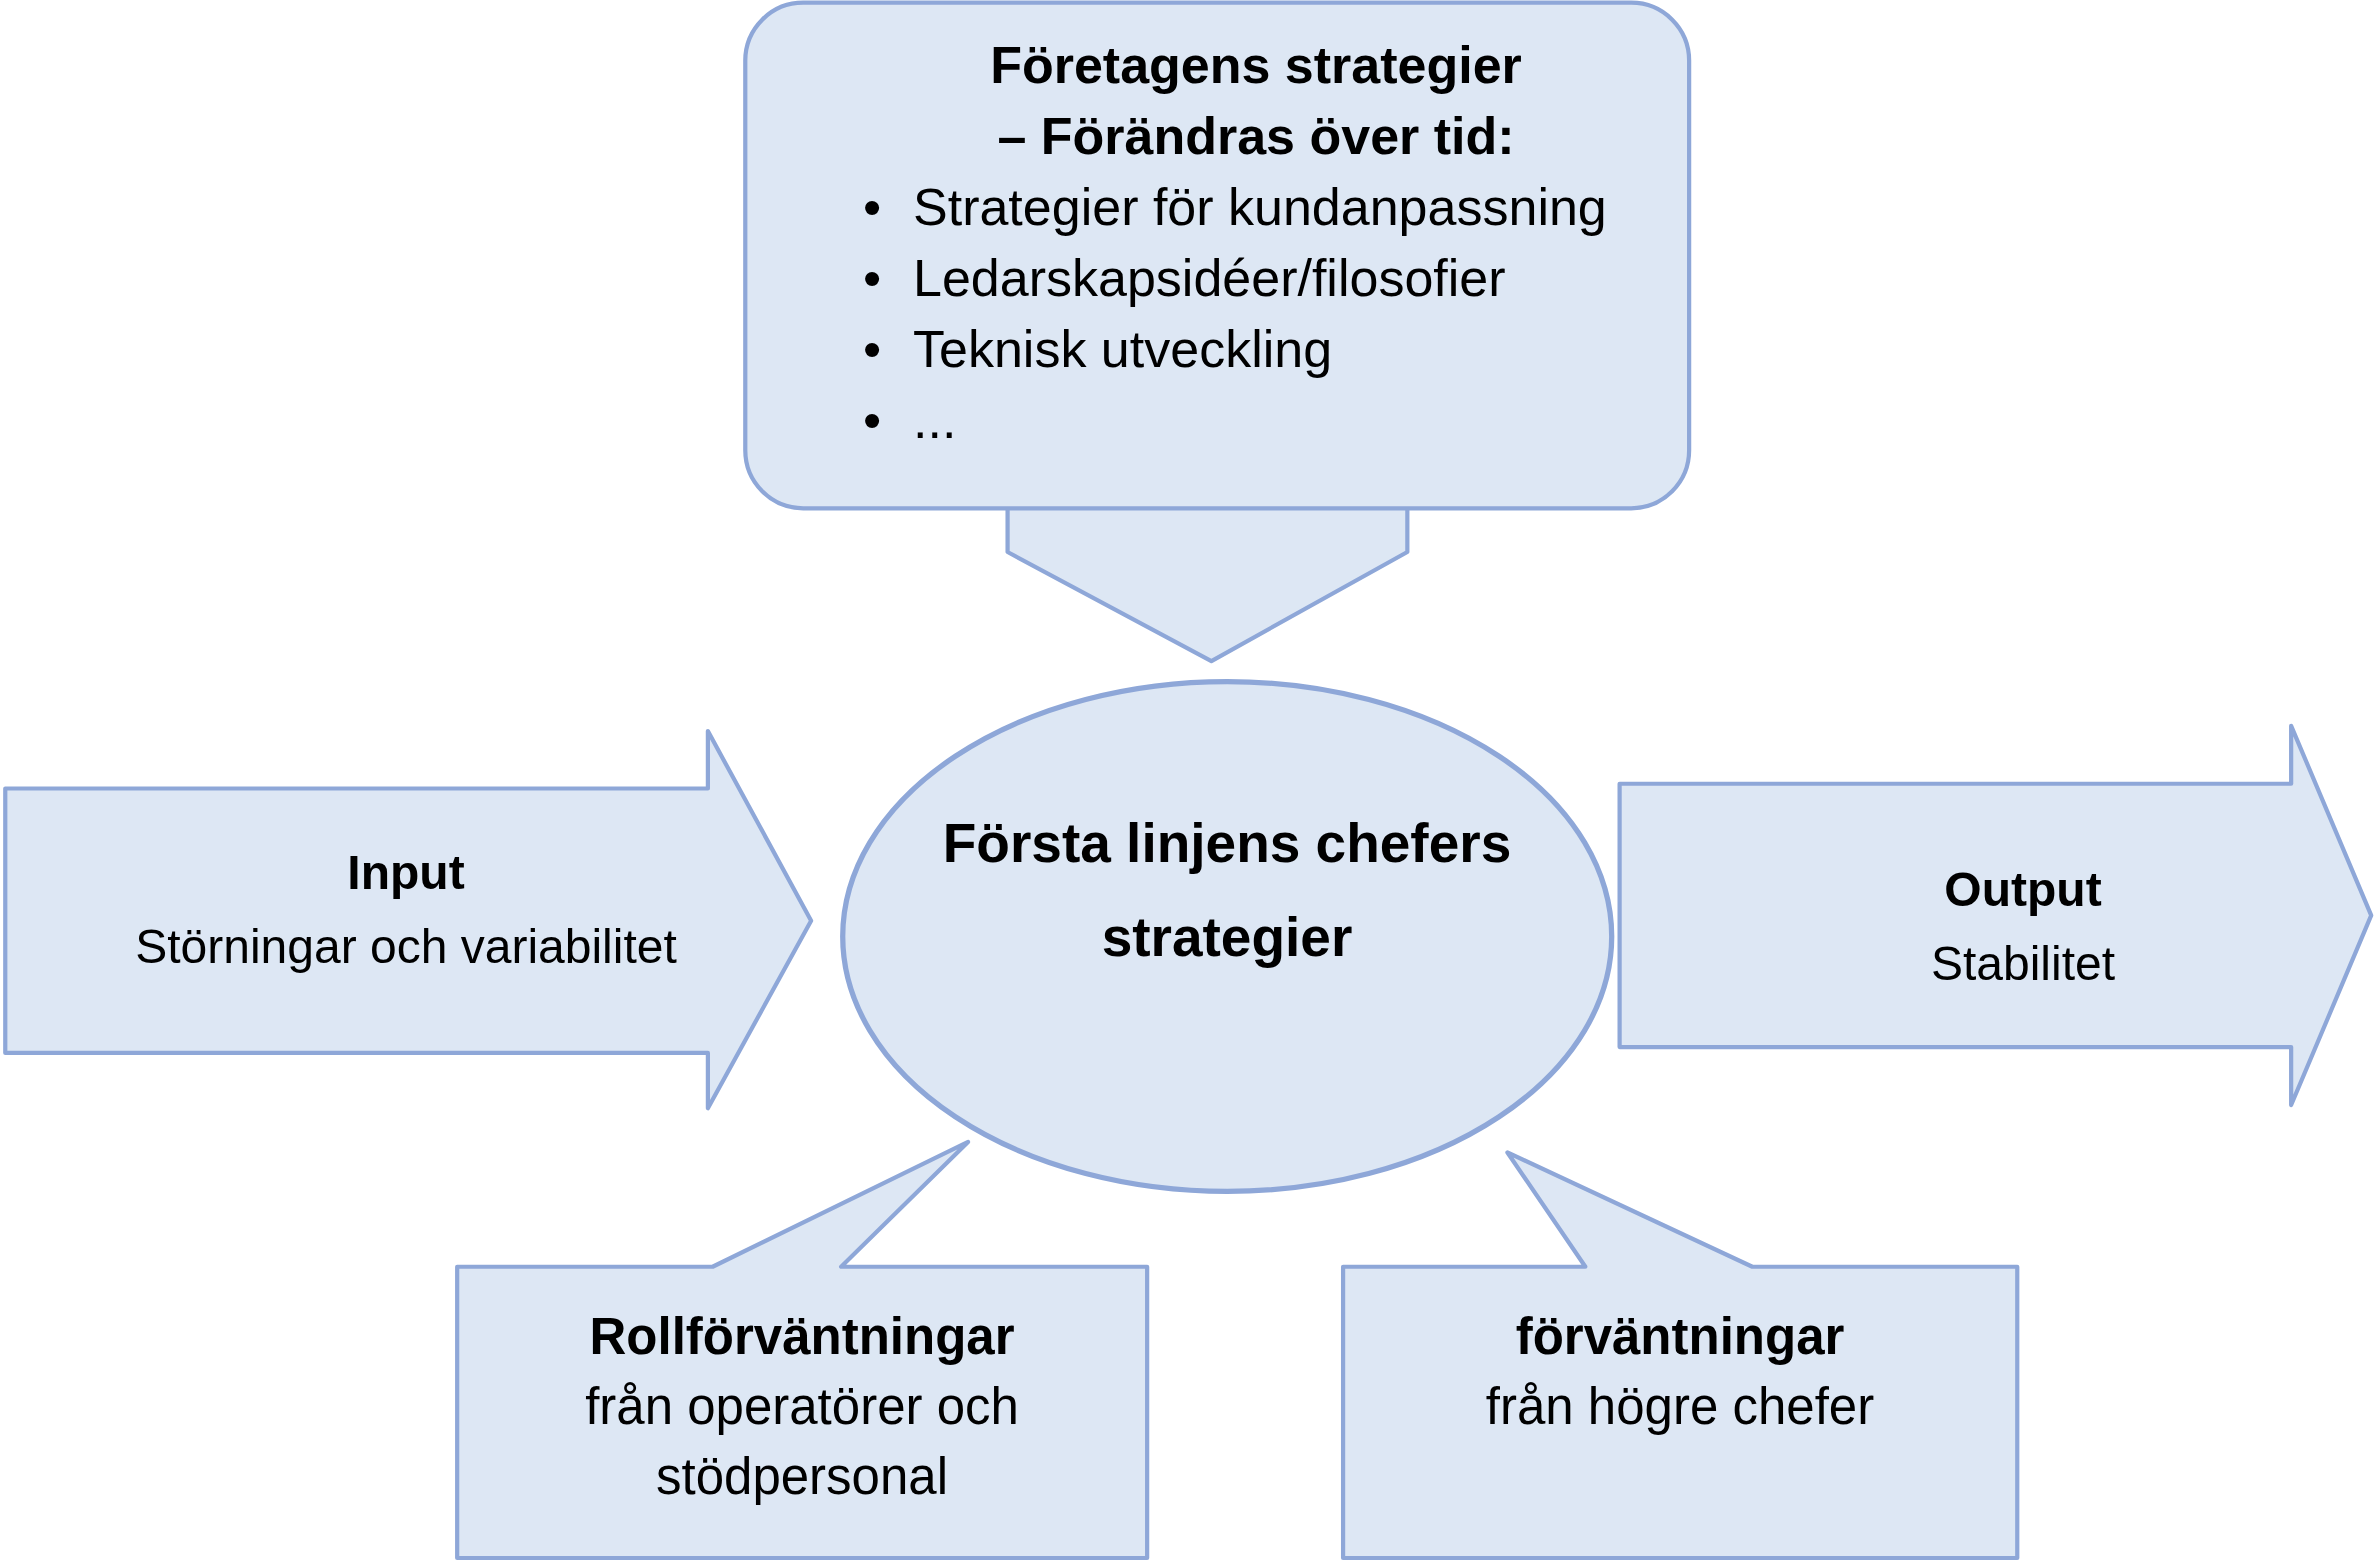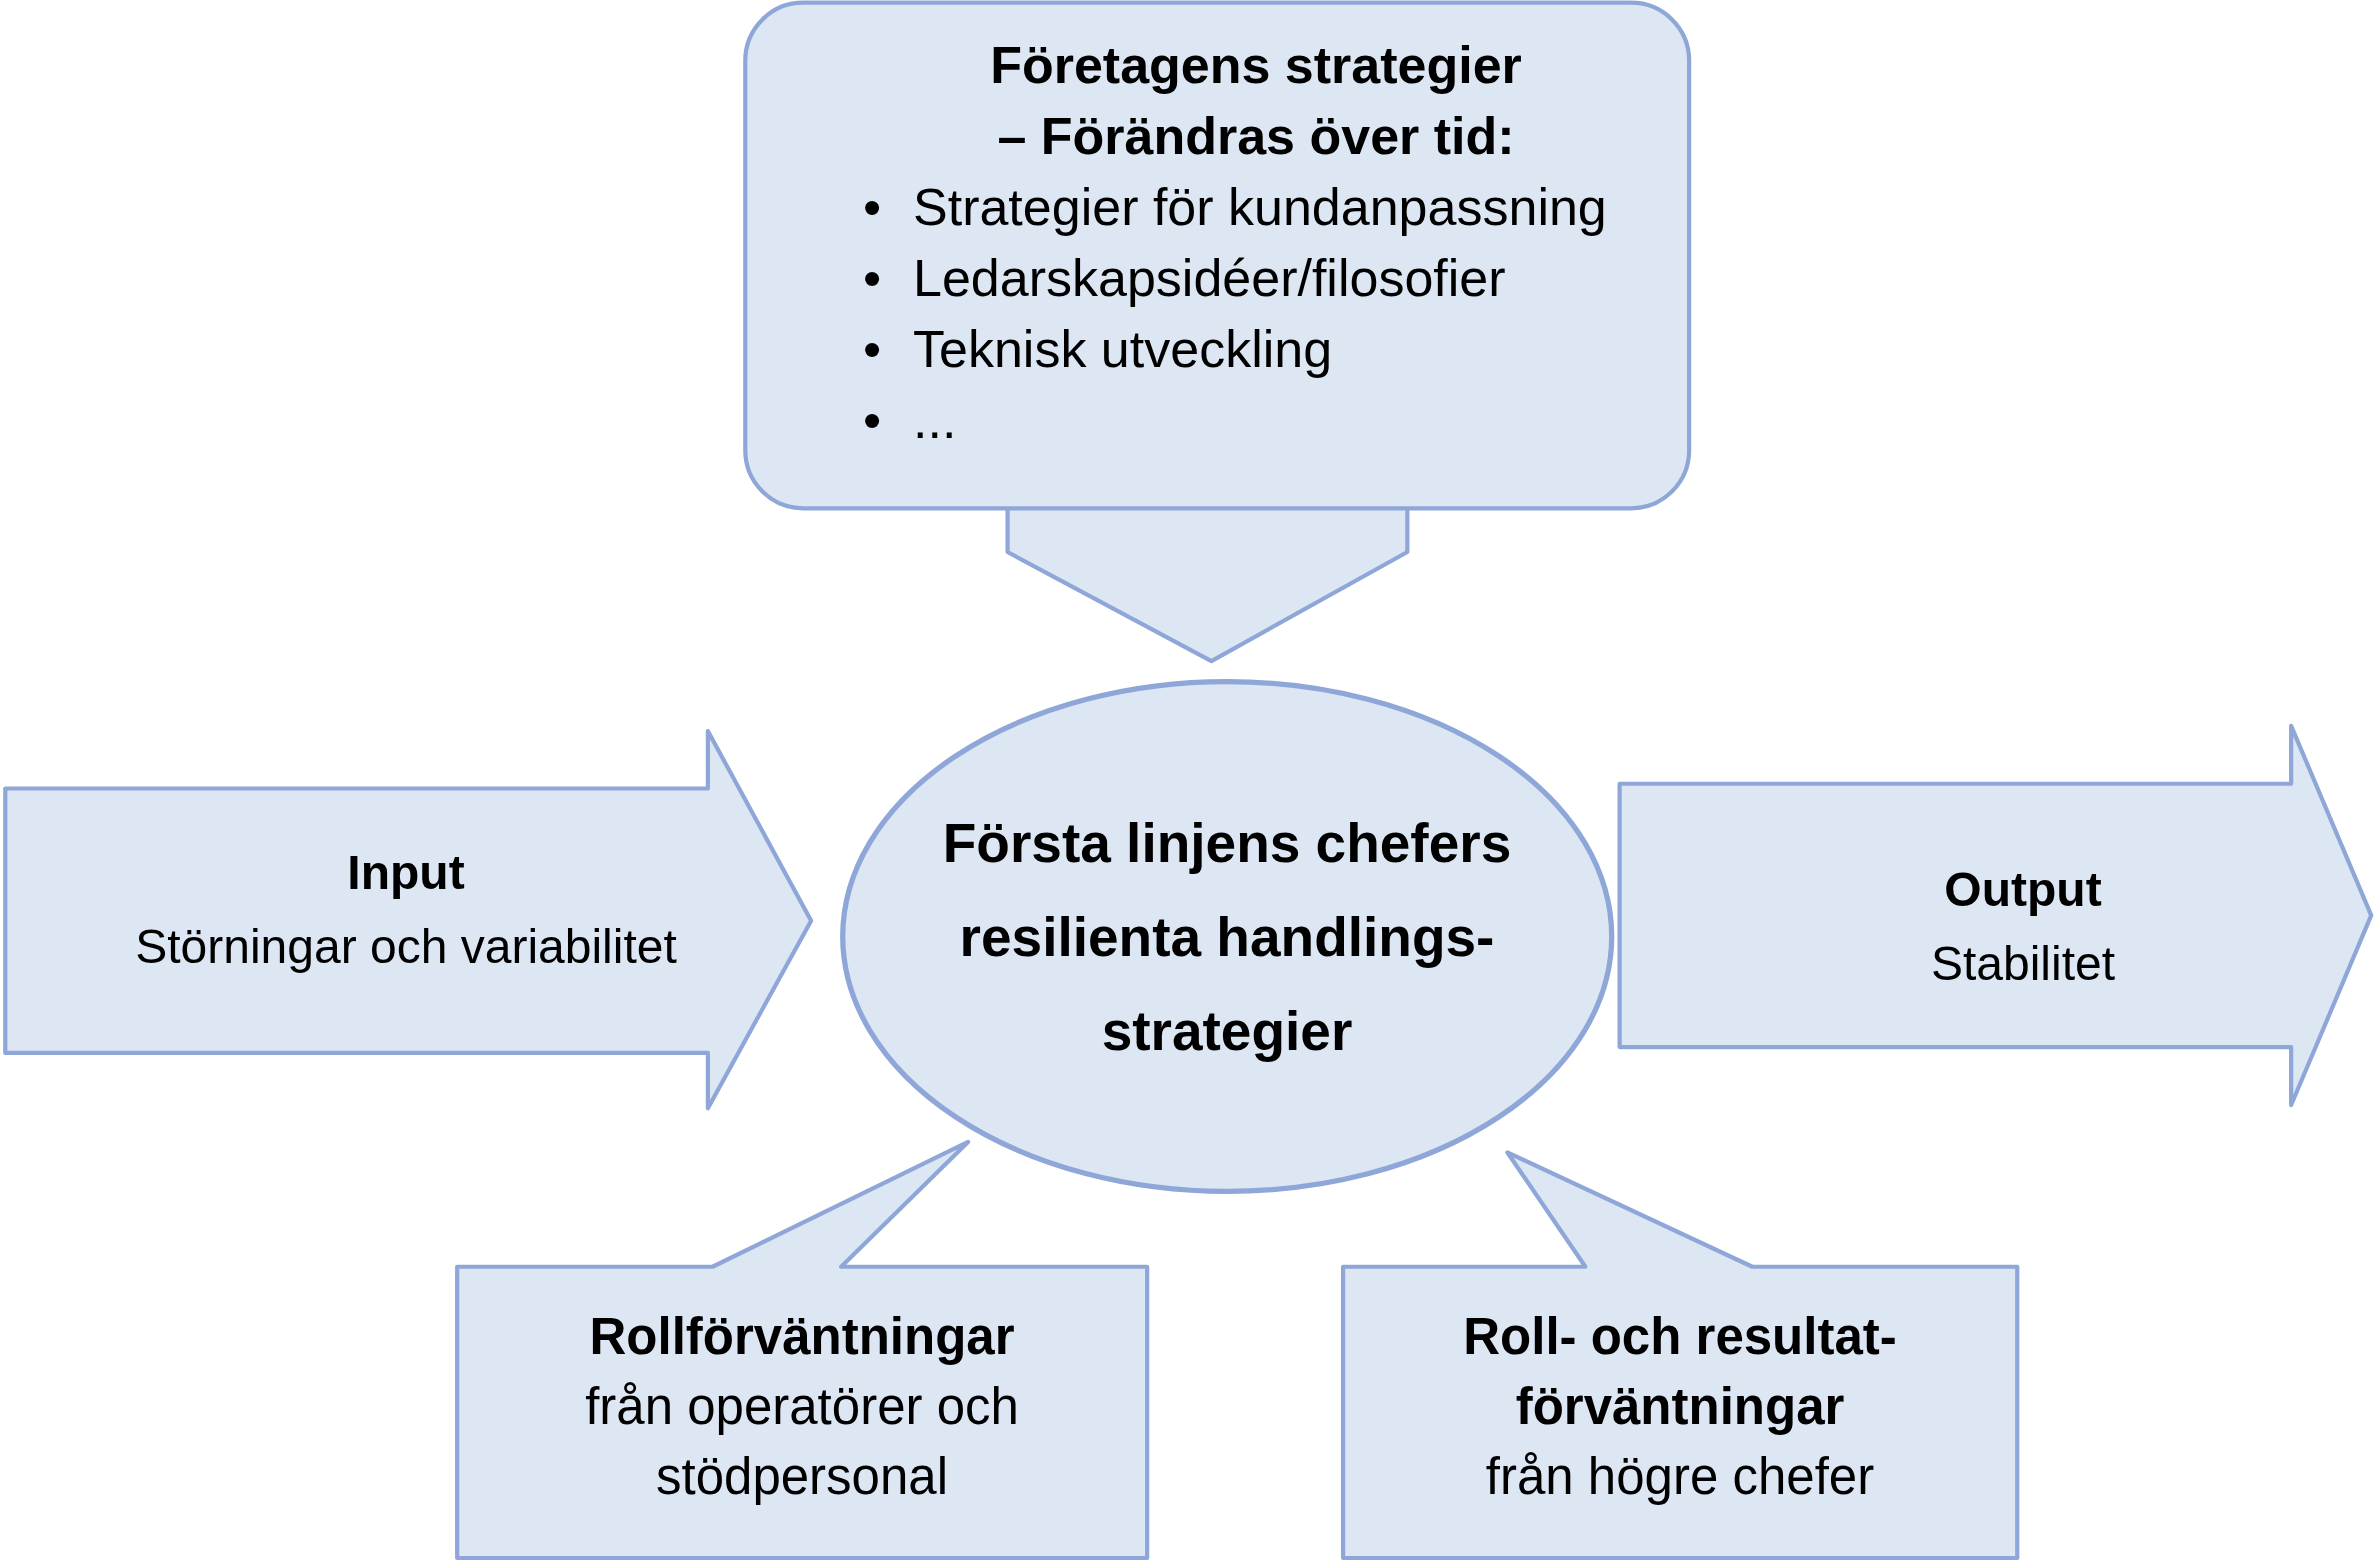--- a/index.html
+++ b/index.html
@@ -79,40 +79,38 @@
       </div>
       <div class="bullet-row">
         <span class="bullet-glyph">•</span>
         <span>...</span>
       </div>
     </div>
   </div>
 
   <div class="txt ellipse-text">
     <div class="line">Första linjens chefers</div>
-    <div class="line">resilienta handlings-</div>
     <div class="line">strategier</div>
   </div>
 
   <div class="txt input-text">
     <div class="line b">Input</div>
     <div class="line">Störningar och variabilitet</div>
   </div>
 
   <div class="txt output-text">
     <div class="line b">Output</div>
     <div class="line">Stabilitet</div>
   </div>
 
   <div class="txt callout-left-text">
     <div class="line b">Rollförväntningar</div>
     <div class="line">från operatörer och</div>
     <div class="line">stödpersonal</div>
   </div>
 
   <div class="txt callout-right-text">
-    <div class="line b">Roll- och resultat-</div>
     <div class="line b">förväntningar</div>
     <div class="line">från högre chefer</div>
   </div>
 
 </div>
 
 
 </body></html>

